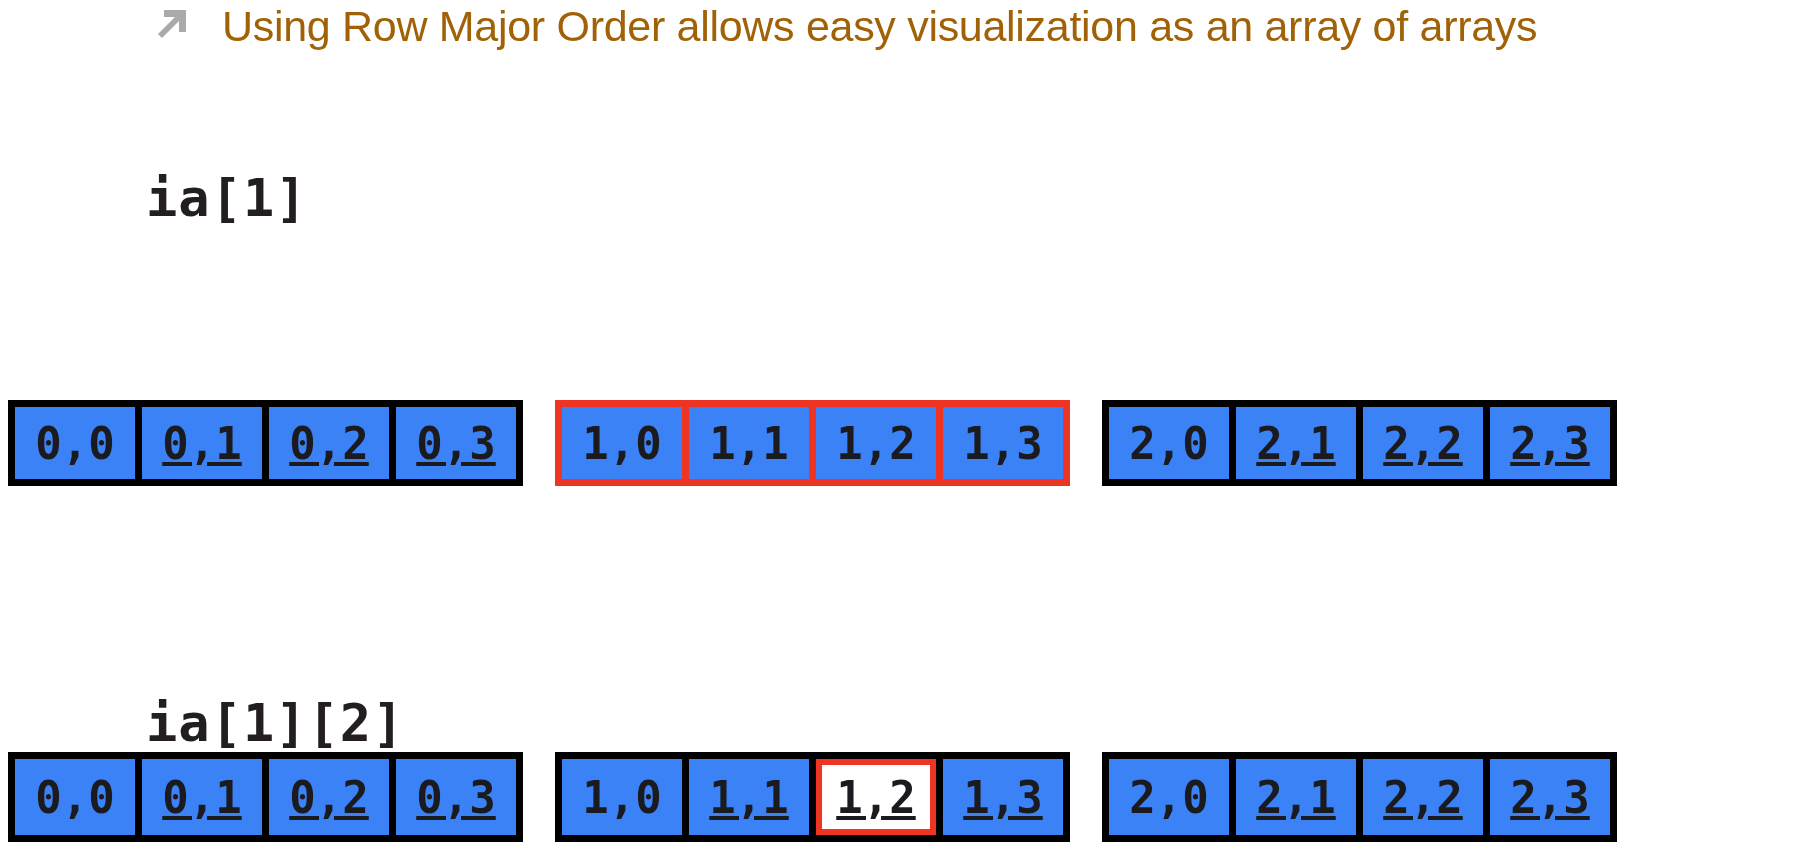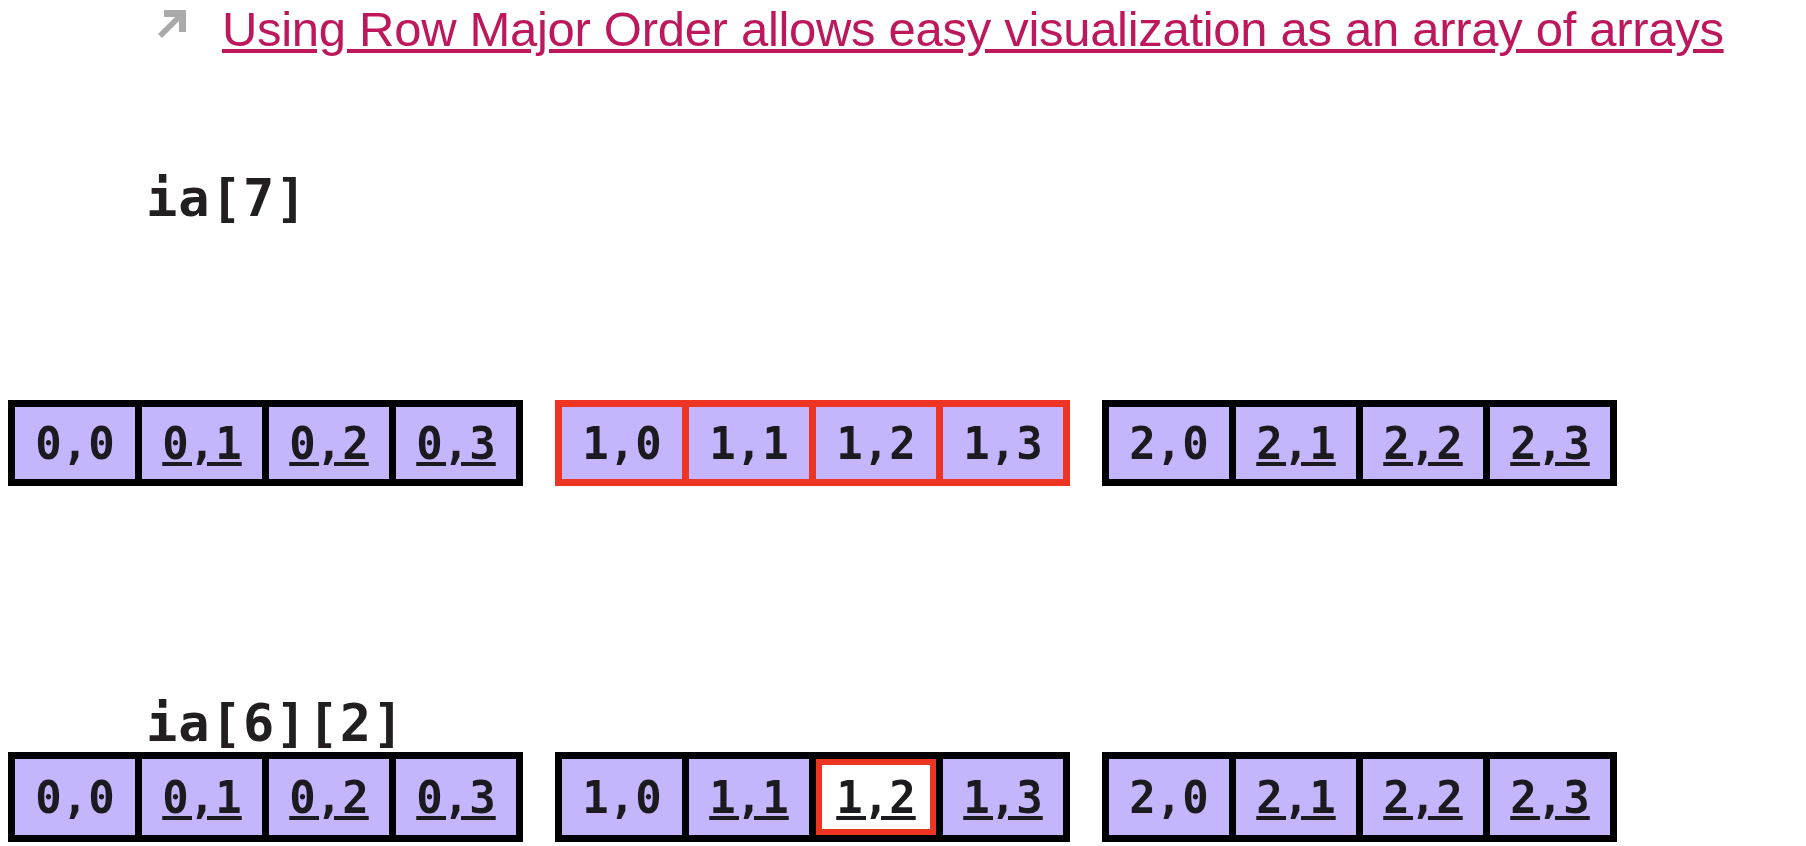--- a/index.html
+++ b/index.html
@@ -29,27 +29,26 @@
     flex: 0 0 auto;
     width: 46px;
     height: 52px;
     position: relative;
     top: 4px;
   }
   .bullet-icon svg { display: block; }
   .bullet-text {
     flex: 1 1 auto;
     margin-left: 30px;
-    font-size: 49px;
+    font-size: 43px;
     line-height: 1.22;
     letter-spacing: -0.3px;
-    color: #be185d;
+    color: #a16207;
     font-family: "Liberation Sans", sans-serif;
     font-weight: 400;
-    text-decoration: underline;
   }
 
   
   .code-label {
     position: absolute;
     font-family: "DejaVu Sans Mono", "Liberation Mono", monospace;
     font-weight: bold;
     font-size: 52px;
     color: #231f20;
     letter-spacing: 1px;
@@ -75,21 +74,21 @@
   }
   .array-group.spacer-after { margin-right: 32px; }
 
   
   .group-black { border: 7px solid #000000; background: #000000; }
   .group-red   { border: 7px solid #ee3524; background: #ee3524; }
 
   .cell {
     width: 120px;
     height: 72px;
-    background: #c4b5fd;
+    background: #3b82f6;
     display: flex;
     align-items: center;
     justify-content: center;
     font-family: "DejaVu Sans Mono", "Liberation Mono", monospace;
     font-weight: bold;
     font-size: 44px;
     color: #1a1a1f;
     letter-spacing: 0px;
     box-sizing: border-box;
   }
@@ -109,21 +108,21 @@
 
 <div class="bullet-row">
   <span class="bullet-icon">
     <svg width="46" height="46" viewBox="0 0 46 46" aria-hidden="true">
       <polygon points="12,30 29,13 18,13 18,6 40,6 40,28 33,28 33,17 16,34" fill="#aaaaaa"></polygon>
     </svg>
   </span>
   <span class="bullet-text">Using Row Major Order allows easy visualization as an array of arrays</span>
 </div>
 
-<div class="code-label" id="label-ia1">ia[7]</div>
+<div class="code-label" id="label-ia1">ia[1]</div>
 
 <div class="array-row row1" id="array-row-1">
     <div class="array-group group-black spacer-after">
       <div class="cell">0,0</div>
       <div class="cell">0,1</div>
       <div class="cell">0,2</div>
       <div class="cell">0,3</div>
     </div>
     <div class="array-group group-red spacer-after">
       <div class="cell">1,0</div>
@@ -132,21 +131,21 @@
       <div class="cell">1,3</div>
     </div>
     <div class="array-group group-black">
       <div class="cell">2,0</div>
       <div class="cell">2,1</div>
       <div class="cell">2,2</div>
       <div class="cell">2,3</div>
     </div>
   </div>
 
-<div class="code-label" id="label-ia12">ia[6][2]</div>
+<div class="code-label" id="label-ia12">ia[1][2]</div>
 
 <div class="array-row row2" id="array-row-2">
     <div class="array-group group-black spacer-after">
       <div class="cell">0,0</div>
       <div class="cell">0,1</div>
       <div class="cell">0,2</div>
       <div class="cell">0,3</div>
     </div>
     <div class="array-group group-black spacer-after">
       <div class="cell">1,0</div>

